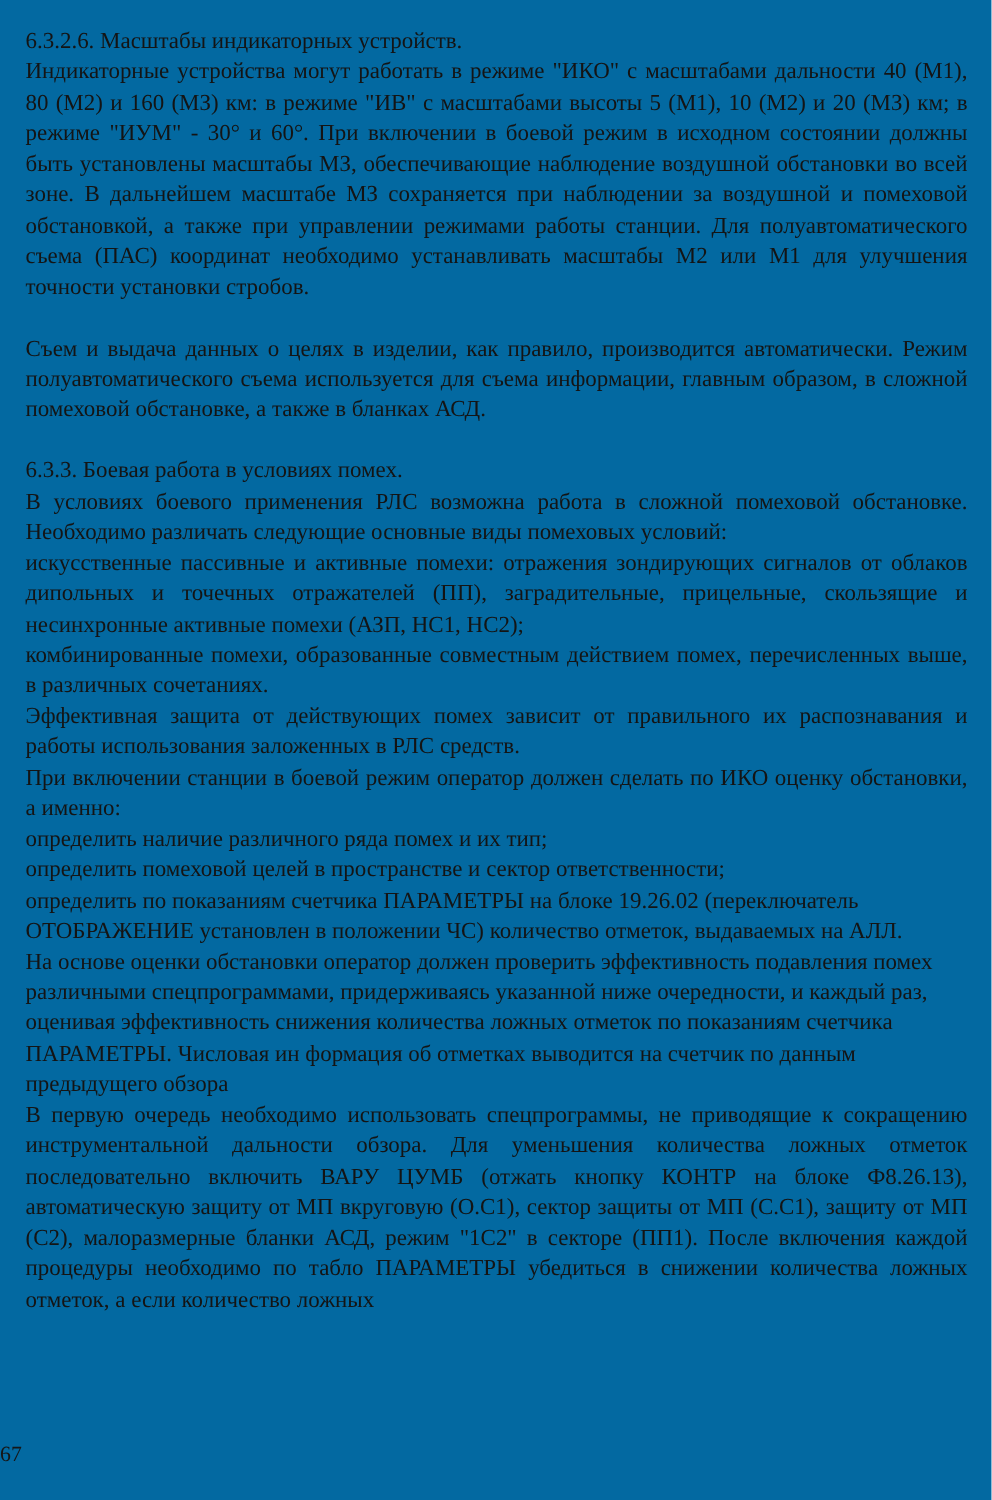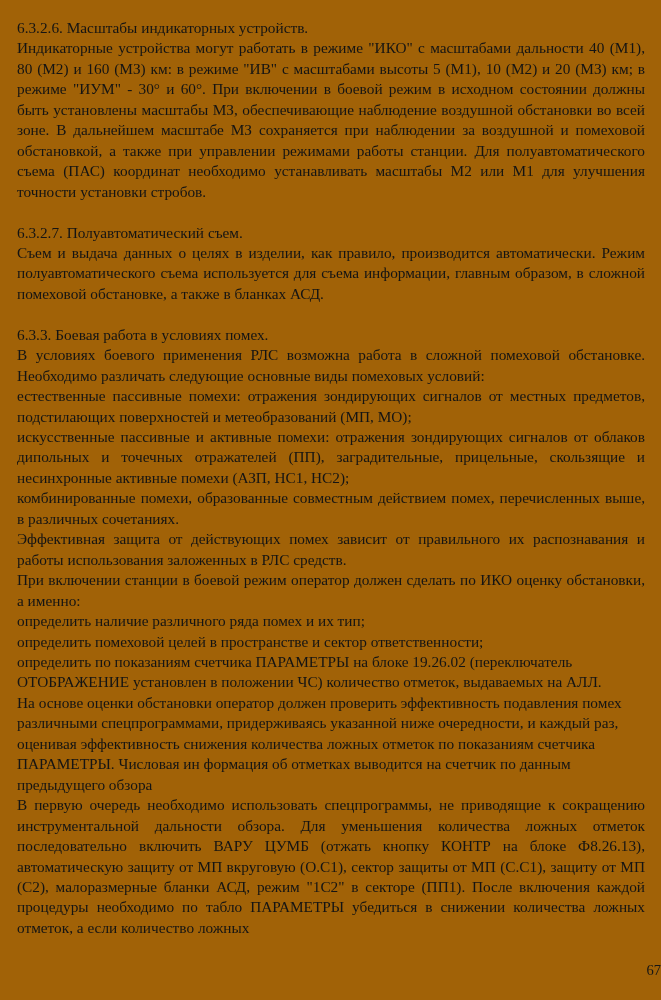--- a/index.html
+++ b/index.html
@@ -15,21 +15,21 @@
     font-family: "Liberation Serif", "DejaVu Serif", serif;
     color: #111111;
     -webkit-font-smoothing: antialiased;
   }
   .page {
     position: relative;
     width: 661px;
     height: 1000px;
     box-sizing: border-box;
     padding: 18px 16px 0 17px;
-    background: #a16207;
+    background: #0369a1;
   }
   .content {
     width: 628px;
   }
   .blk {
     margin: 0;
     font-size: 15.3px;
     line-height: 20.45px;
     color: #141414;
     letter-spacing: 0px;
@@ -45,47 +45,45 @@
     text-align: left;
   }
   .gap {
     height: 20.45px;
   }
   .pagenum {
     position: absolute;
     left: 0;
     right: 0;
     top: 962px;
-    text-align: right;
+    text-align: left;
     font-size: 14.5px;
     line-height: 17px;
     color: #161616;
   }
 </style>
 </head>
 <body>
 
 <div class="page">
   <div class="content">
 
     <p class="blk left">6.3.2.6. Масштабы индикаторных устройств.</p>
     <p class="blk just">Индикаторные устройства могут работать в режиме "ИКО" с масштабами дальности 40 (М1), 80 (М2) и 160 (МЗ) км: в режиме "ИВ" с масштабами высоты 5 (М1), 10 (М2) и 20 (МЗ) км; в режиме "ИУМ" - 30° и 60°. При включении в боевой режим в исходном состоянии должны быть установлены масштабы МЗ, обеспечивающие наблюдение воздушной обстановки во всей зоне. В дальнейшем масштабе МЗ сохраняется при наблюдении за воздушной и помеховой обстановкой, а также при управлении режимами работы станции. Для полуавтоматического съема (ПАС) координат необходимо устанавливать масштабы М2 или М1 для улучшения точности установки стробов.</p>
 
     <div class="gap"></div>
 
-    <p class="blk left">6.3.2.7. Полуавтоматический съем.</p>
     <p class="blk just">Съем и выдача данных о целях в изделии, как правило, производится автоматически. Режим полуавтоматического съема используется для съема информации, главным образом, в сложной помеховой обстановке, а также в бланках АСД.</p>
 
     <div class="gap"></div>
 
     <p class="blk left">6.3.3. Боевая работа в условиях помех.</p>
 
     <p class="blk just">В условиях боевого применения РЛС возможна работа в сложной помеховой обстановке. Необходимо различать следующие основные виды помеховых условий:</p>
 
-    <p class="blk just">естественные пассивные помехи: отражения зондирующих сигналов от местных предметов, подстилающих поверхностей и метеобразований (МП, МО);</p>
 
     <p class="blk just">искусственные пассивные и активные помехи: отражения зондирующих сигналов от облаков дипольных и точечных отражателей (ПП), заградительные, прицельные, скользящие и несинхронные активные помехи (АЗП, НС1, НС2);</p>
 
     <p class="blk just">комбинированные помехи, образованные совместным действием помех, перечисленных выше, в различных сочетаниях.</p>
 
     <p class="blk just">Эффективная защита от действующих помех зависит от правильного их распознавания и работы использования заложенных в РЛС средств.</p>
 
     <p class="blk just">При включении станции в боевой режим оператор должен сделать по ИКО оценку обстановки, а именно:</p>
 
     <p class="blk left">определить наличие различного ряда помех и их тип;</p>

